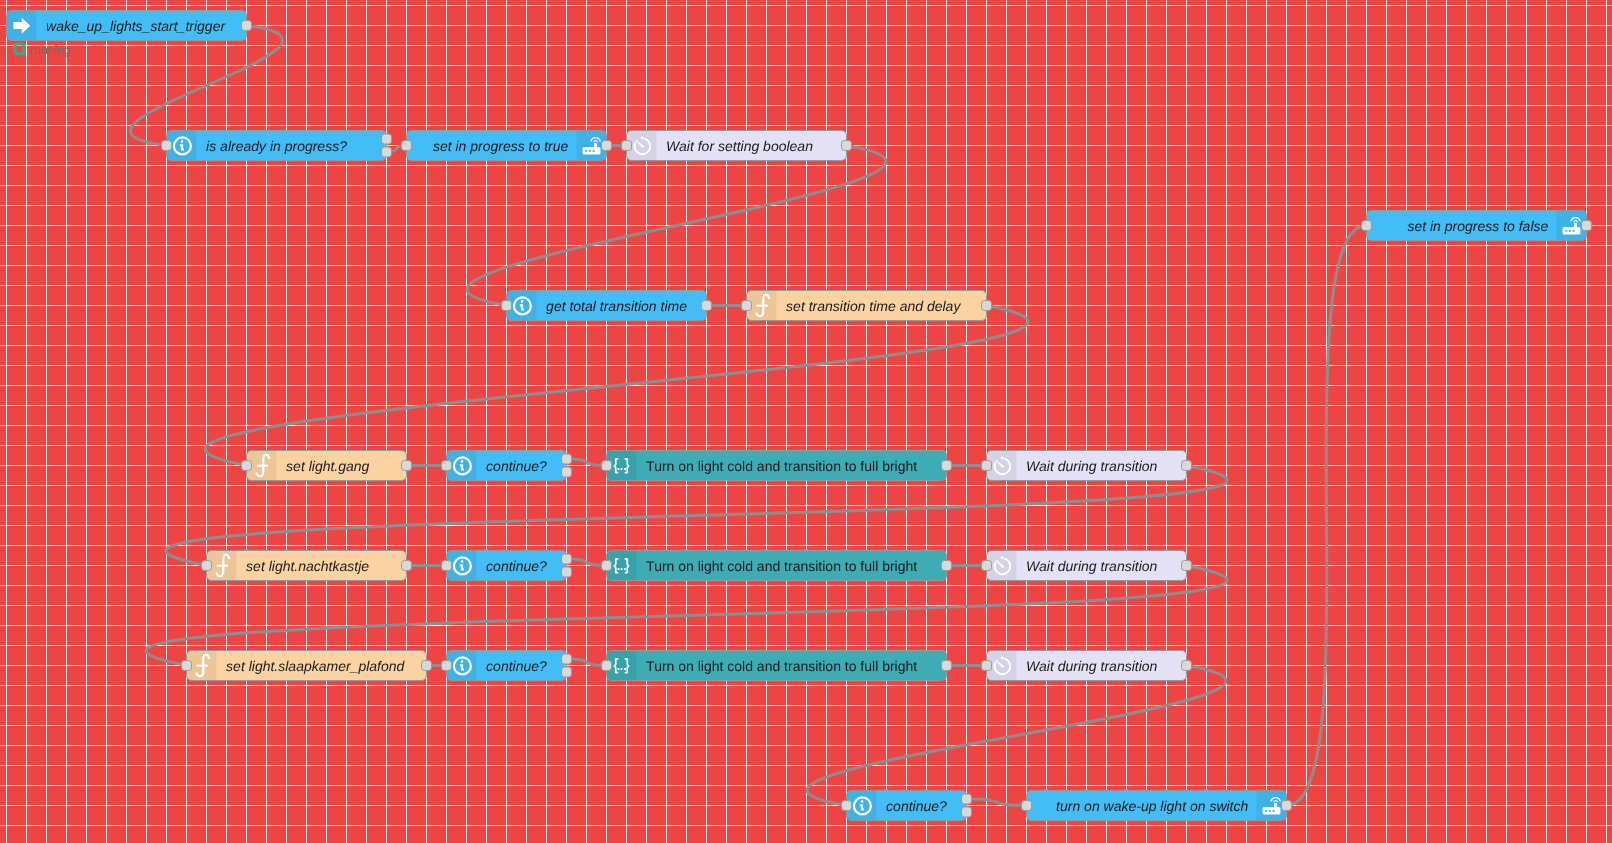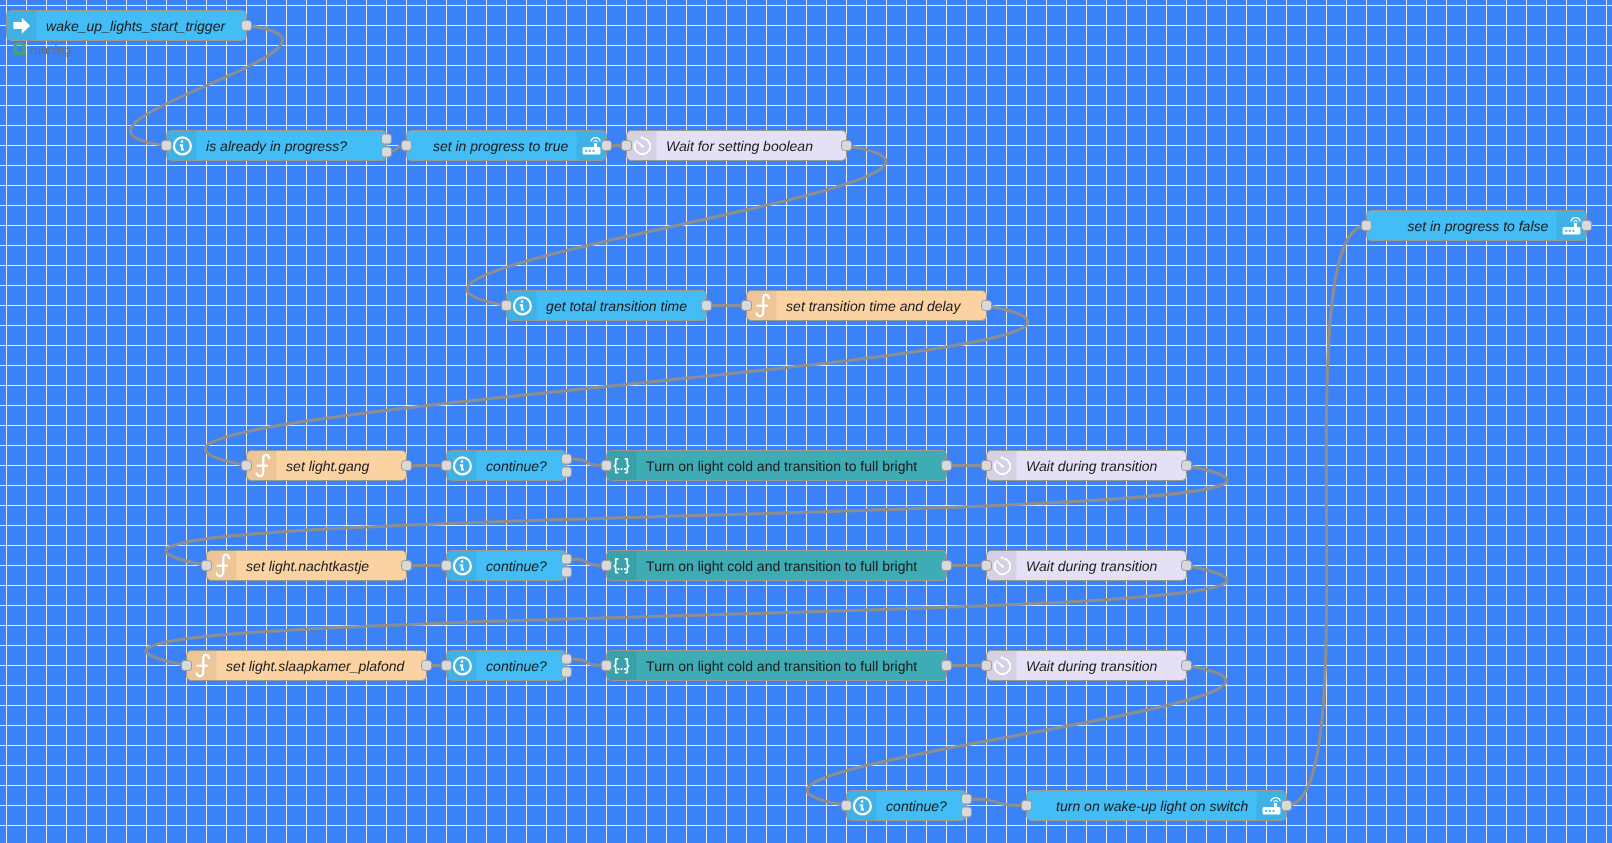--- a/index.html
+++ b/index.html
@@ -1,18 +1,18 @@
 <!DOCTYPE html>
 <html><head>
 <meta charset="utf-8">
 <title>Node-RED flow</title>
 <style>
   html,body{margin:0;padding:0;background:#ffffff;}
   body{width:1612px;height:843px;overflow:hidden;font-family:"Liberation Sans",sans-serif;}
-  #workspace{position:absolute;left:0;top:0;width:1612px;height:843px;overflow:hidden;background:#3b82f6;}
+  #workspace{position:absolute;left:0;top:0;width:1612px;height:843px;overflow:hidden;background:#ef4444;}
   #canvas{position:absolute;left:0;top:0;width:1612px;height:843px;display:block;}
   .nr-label{font-family:"Liberation Sans",sans-serif;font-size:14px;fill:#1a1a1a;-webkit-font-smoothing:antialiased;text-rendering:geometricPrecision;}
   .nr-label.it{font-style:italic;}
   .nr-status{font-family:"Liberation Sans",sans-serif;font-size:12.3px;fill:#6e6e6e;-webkit-font-smoothing:antialiased;text-rendering:geometricPrecision;}
   .nr-link{fill:none;stroke:#8e8e8e;stroke-width:3;}
   .nr-port{fill:#d9d9d9;stroke:#999999;stroke-width:1;}
 </style>
 </head>
 <body>
 

